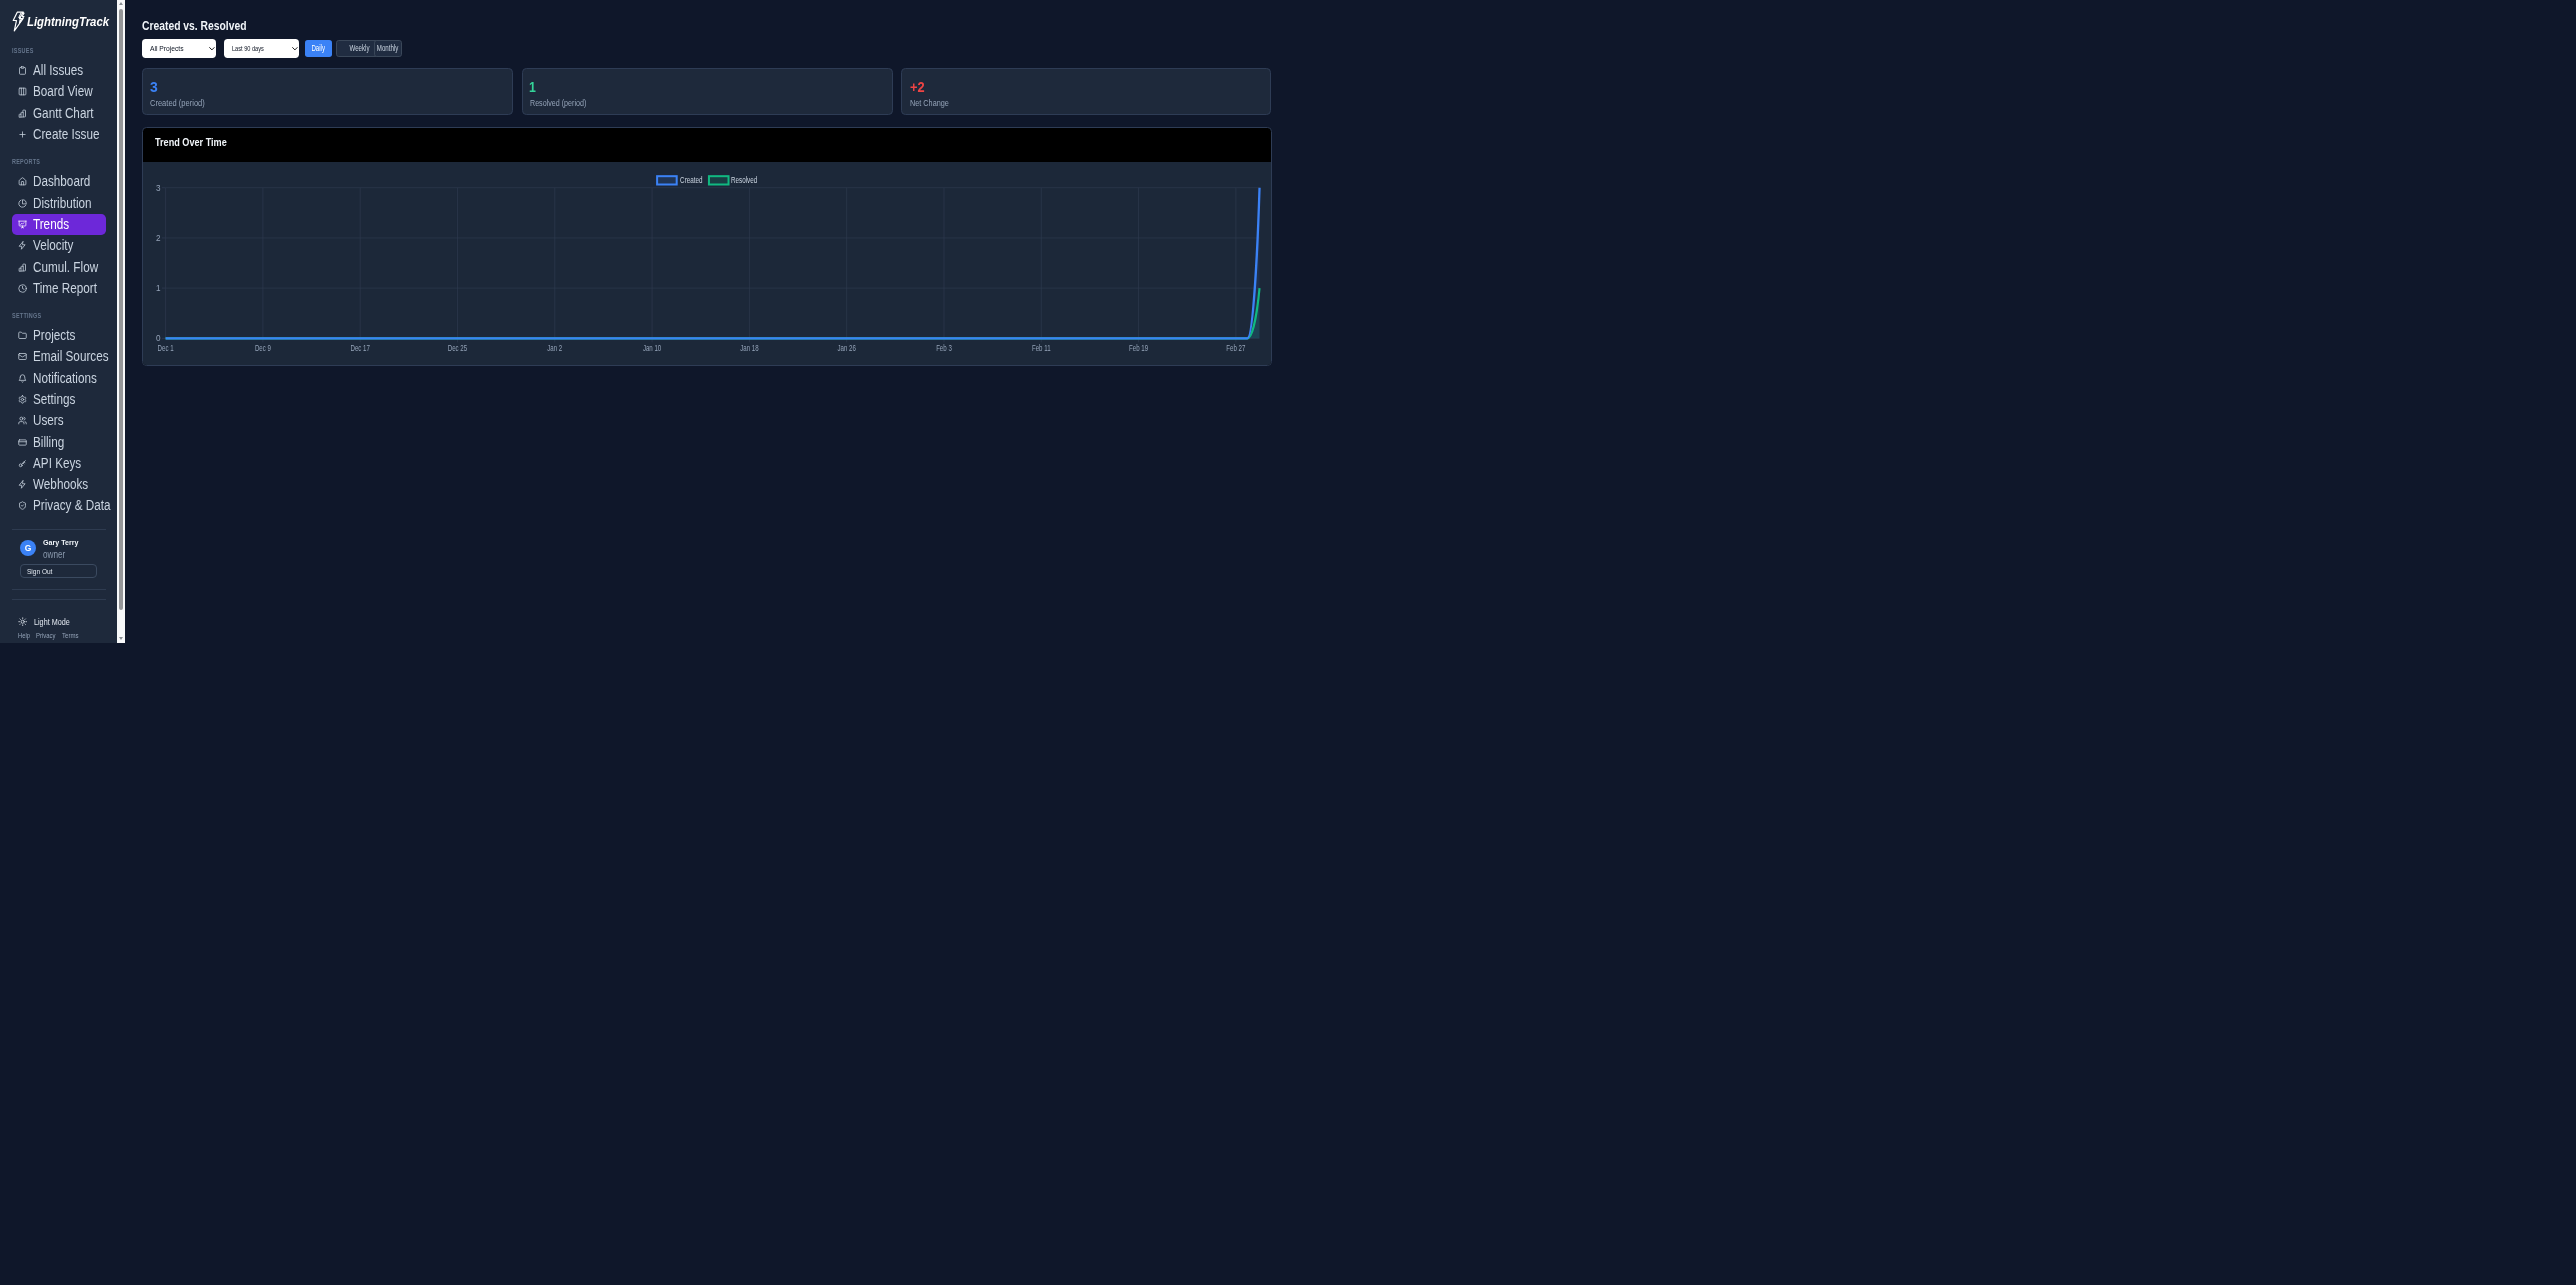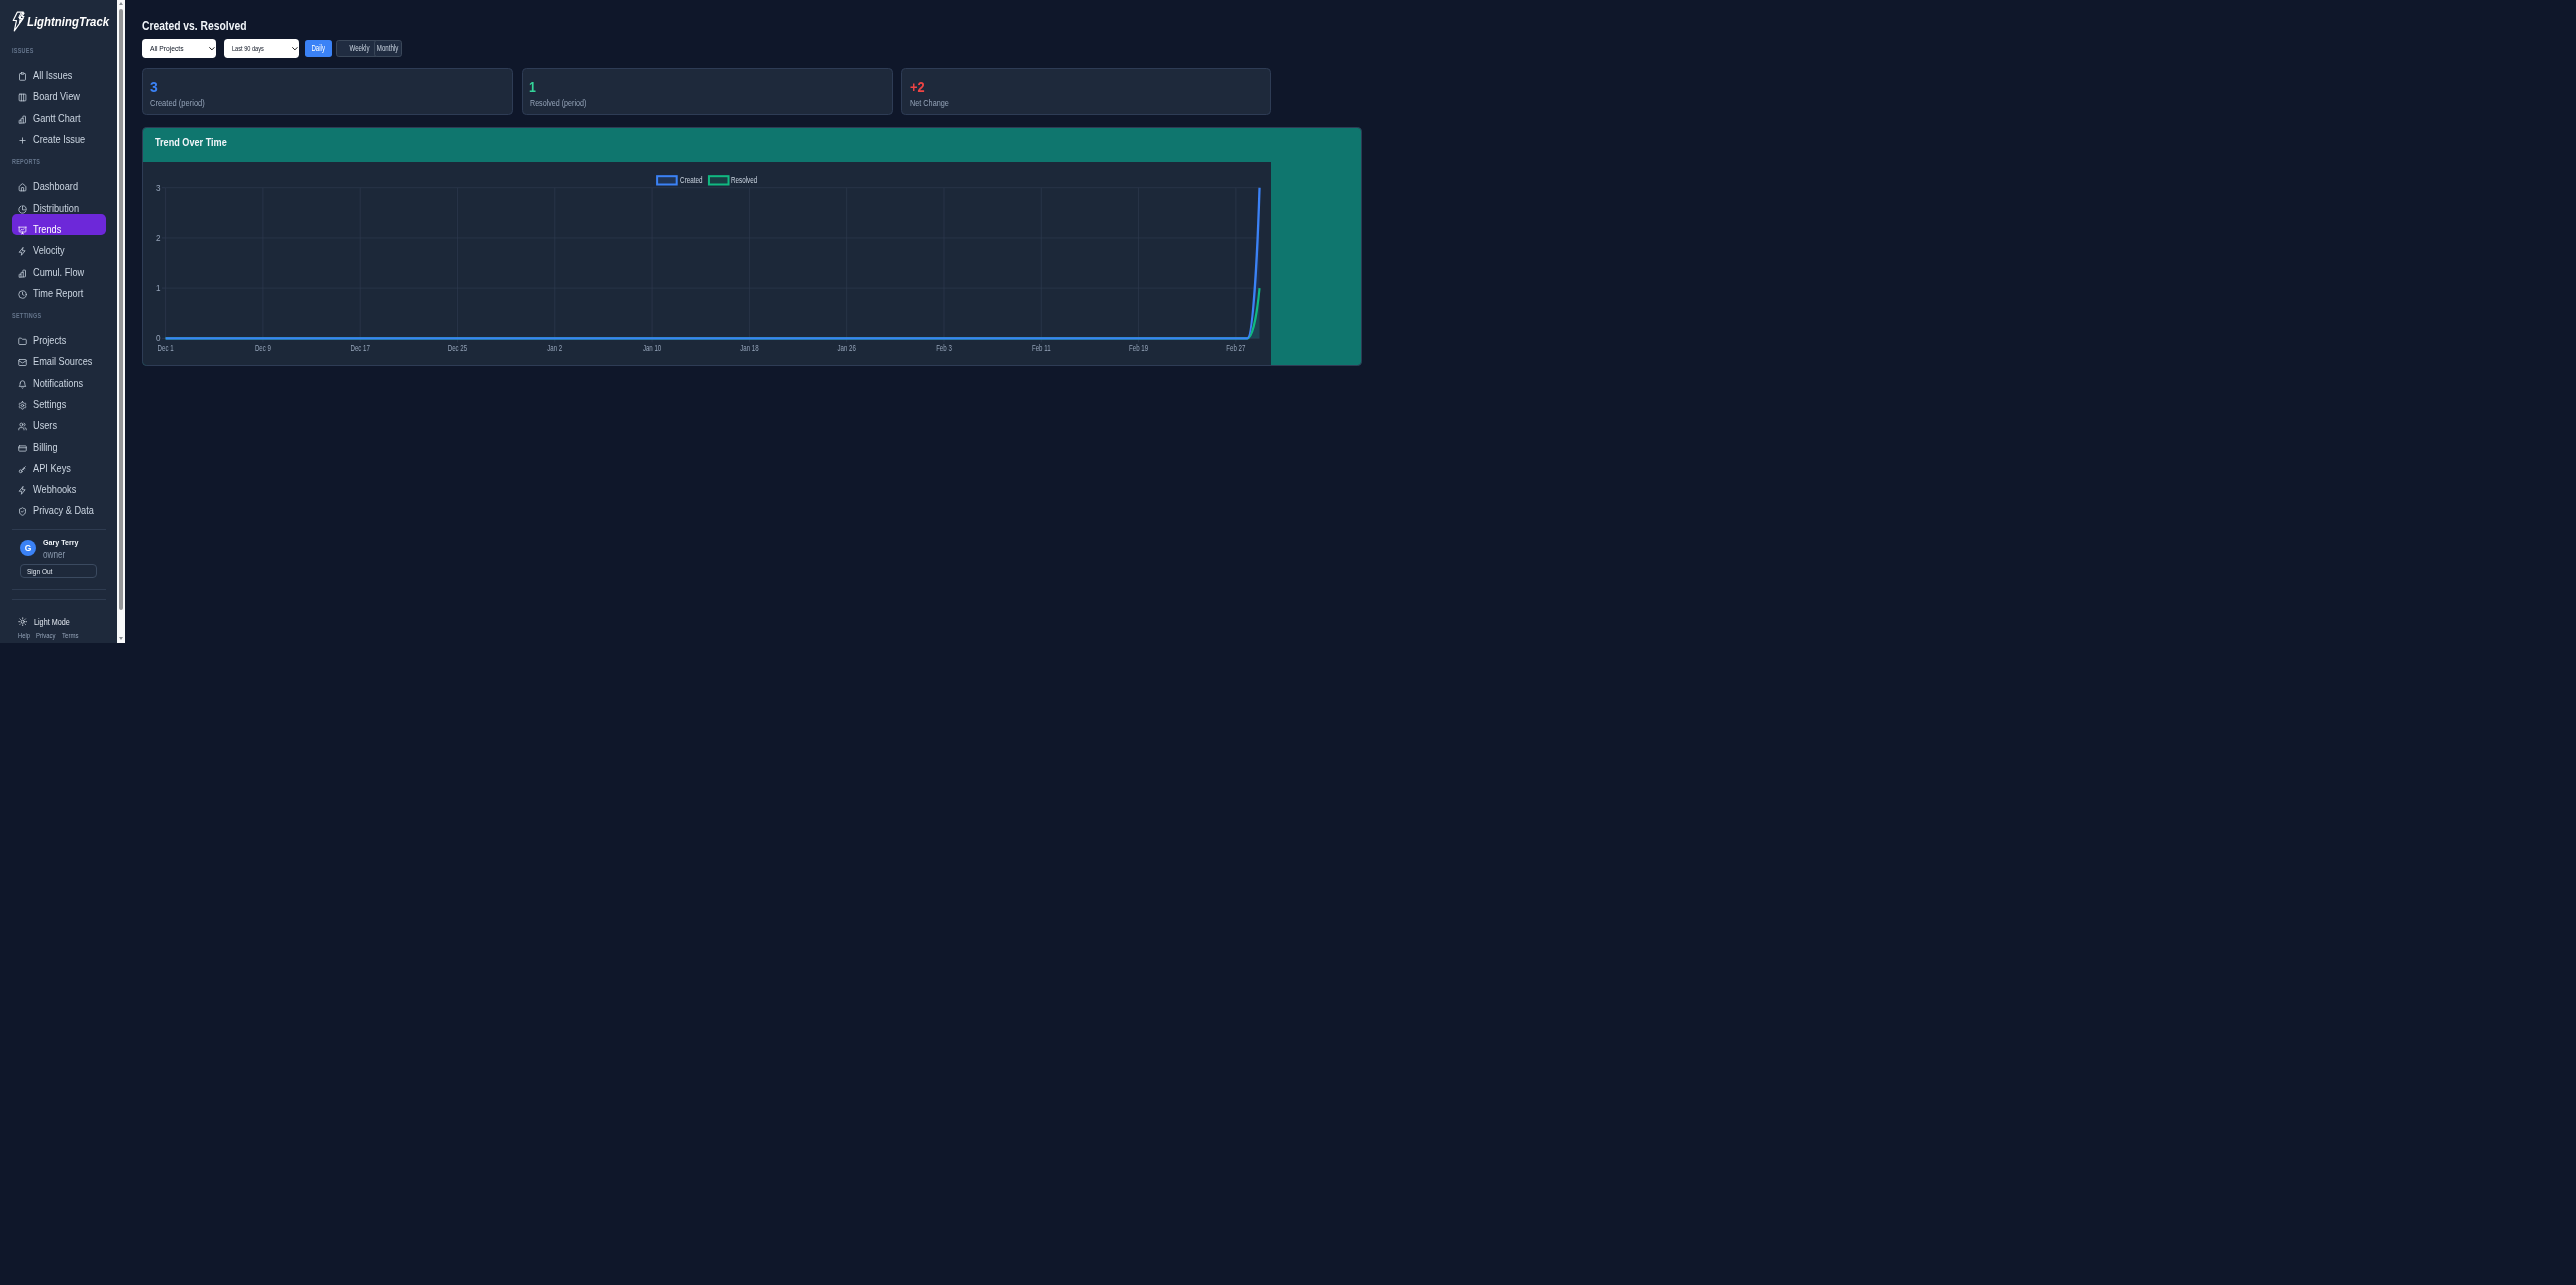--- a/index.html
+++ b/index.html
@@ -1,21 +1,21 @@
 <!DOCTYPE html>
 <html style="font-size:10.7px"><head><meta charset="utf-8"><style>*{margin:0;padding:0;box-sizing:border-box}
 html,body{width:1288px;height:643px;overflow:hidden;background:#0f172a;font-family:"Liberation Sans",sans-serif;}
 span.t{display:inline-block;transform-origin:0 50%;white-space:nowrap}
 #sidebar{position:absolute;left:0;top:0;width:125px;height:643px;background:#1e293b}
 #sbtrack{position:absolute;left:117px;top:0;width:8px;height:643px;background:#f8f9fa}
 #sbthumb{position:absolute;left:119px;top:9px;width:4.2px;height:601px;background:#959698;border-radius:2.1px}
 .sbarrow{position:absolute;left:119px;width:0;height:0;border-left:2.5px solid transparent;border-right:2.5px solid transparent}
 #logotext{position:absolute;left:27px;top:13.6px;font-size:13.2px;font-weight:bold;font-style:italic;color:#fff}
 .seclabel{position:absolute;left:12.3px;font-size:6.4px;font-weight:bold;color:#64748b;letter-spacing:0.3px}
-.nav-item{position:absolute;left:12px;width:94px;height:20.5px;border-radius:4.7px;color:#cbd5e1;font-size:11px;display:flex;align-items:flex-end}
+.nav-item{position:absolute;left:12px;width:94px;height:20.5px;border-radius:4.7px;color:#cbd5e1;font-size:14px;display:flex;align-items:center}
 .nav-item .nic{width:9px;height:9px;margin-left:6.3px;flex:none;stroke:currentColor;fill:none;stroke-width:2;stroke-linecap:round;stroke-linejoin:round}
 .nav-item span{display:inline-block;transform-origin:0 50%;margin-left:6px;white-space:nowrap}
 .nav-item.active{background:#6d28d9;color:#fff}
 .sdiv{position:absolute;left:12px;width:94px;height:0.7px;background:#2e3b50}
 #avatar{position:absolute;left:20px;top:540px;width:16px;height:16px;border-radius:50%;background:#3b82f6;color:#fff;font-size:8.5px;font-weight:bold;display:flex;align-items:center;justify-content:center}
 #uname{position:absolute;left:43px;top:538px;font-size:7.8px;font-weight:bold;color:#f1f5f9}
 #urole{position:absolute;left:43px;top:549px;font-size:10px;color:#8a99ad}
 #signout{position:absolute;left:20.4px;top:564px;width:77px;height:14.4px;border:0.7px solid #3b4a60;border-radius:4px;color:#e2e8f0;font-size:8px;display:flex;align-items:center;padding-left:5.2px;background:transparent}
 #lightmode{position:absolute;left:12px;top:607px;width:94px;height:19.5px;color:#e2e8f0;font-size:8.7px;display:flex;align-items:flex-end}
 #lightmode .nic{width:9.4px;height:9.4px;margin-left:6.3px;stroke:currentColor;fill:none;stroke-width:2;stroke-linecap:round;stroke-linejoin:round}
@@ -24,21 +24,21 @@
 #h1{position:absolute;left:142px;top:19px;font-size:13px;font-weight:bold;color:#f1f5f9;line-height:1}
 .sel{position:absolute;top:39px;height:19px;background:#fff;border-radius:3.7px;color:#0b1220;font-size:8px;display:flex;align-items:center;padding-left:8.2px}
 .sel svg{position:absolute;right:1.3px;top:7.6px;width:5.8px;height:3.8px;stroke:#1c1c1c;fill:none;stroke-width:1.55;stroke-linecap:round;stroke-linejoin:round}
 .tbtn{position:absolute;top:40px;height:16.5px;border-radius:2.7px;font-size:8.3px;display:flex;align-items:center;justify-content:center}
 .tbtn span{display:inline-block;transform:scaleX(0.74)}
 .tbtn.on{background:#3b82f6;color:#fff}
 .tbtn.off{background:#202c41;border:0.7px solid #3a4759;color:#cbd5e1}
 .card{position:absolute;top:68px;height:47px;background:#1e293b;border:0.7px solid #2e3c55;border-radius:4.4px}
 .cnum{position:absolute;top:79px;font-size:15px;font-weight:bold;line-height:1}
 .clab{position:absolute;top:98px;font-size:9.4px;color:#94a3b8;line-height:1}
-#chartcard{position:absolute;left:142px;top:127px;width:1220px;height:239px;background:#0f766e;border:0.7px solid #2e3c55;border-radius:4.4px;overflow:hidden}
+#chartcard{position:absolute;left:142px;top:127px;width:1130px;height:239px;background:#000000;border:0.7px solid #2e3c55;border-radius:4.4px;overflow:hidden}
 #charttitle{position:absolute;left:12.2px;top:9.3px;font-size:11.3px;font-weight:bold;color:#f1f5f9;line-height:1}
 #chartbody{position:absolute;left:0;top:34px;width:1128px;height:205px;background:#1c2839}</style></head>
 <body>
 <svg width="0" height="0" style="position:absolute">
     <defs>
 <g id="i-clipboard">
         <rect x="8" y="2" width="8" height="4" rx="1"></rect>
         <path d="M16 4h2a2 2 0 0 1 2 2v14a2 2 0 0 1-2 2H6a2 2 0 0 1-2-2V6a2 2 0 0 1 2-2h2"></path>
       </g>
 <g id="i-columns">

